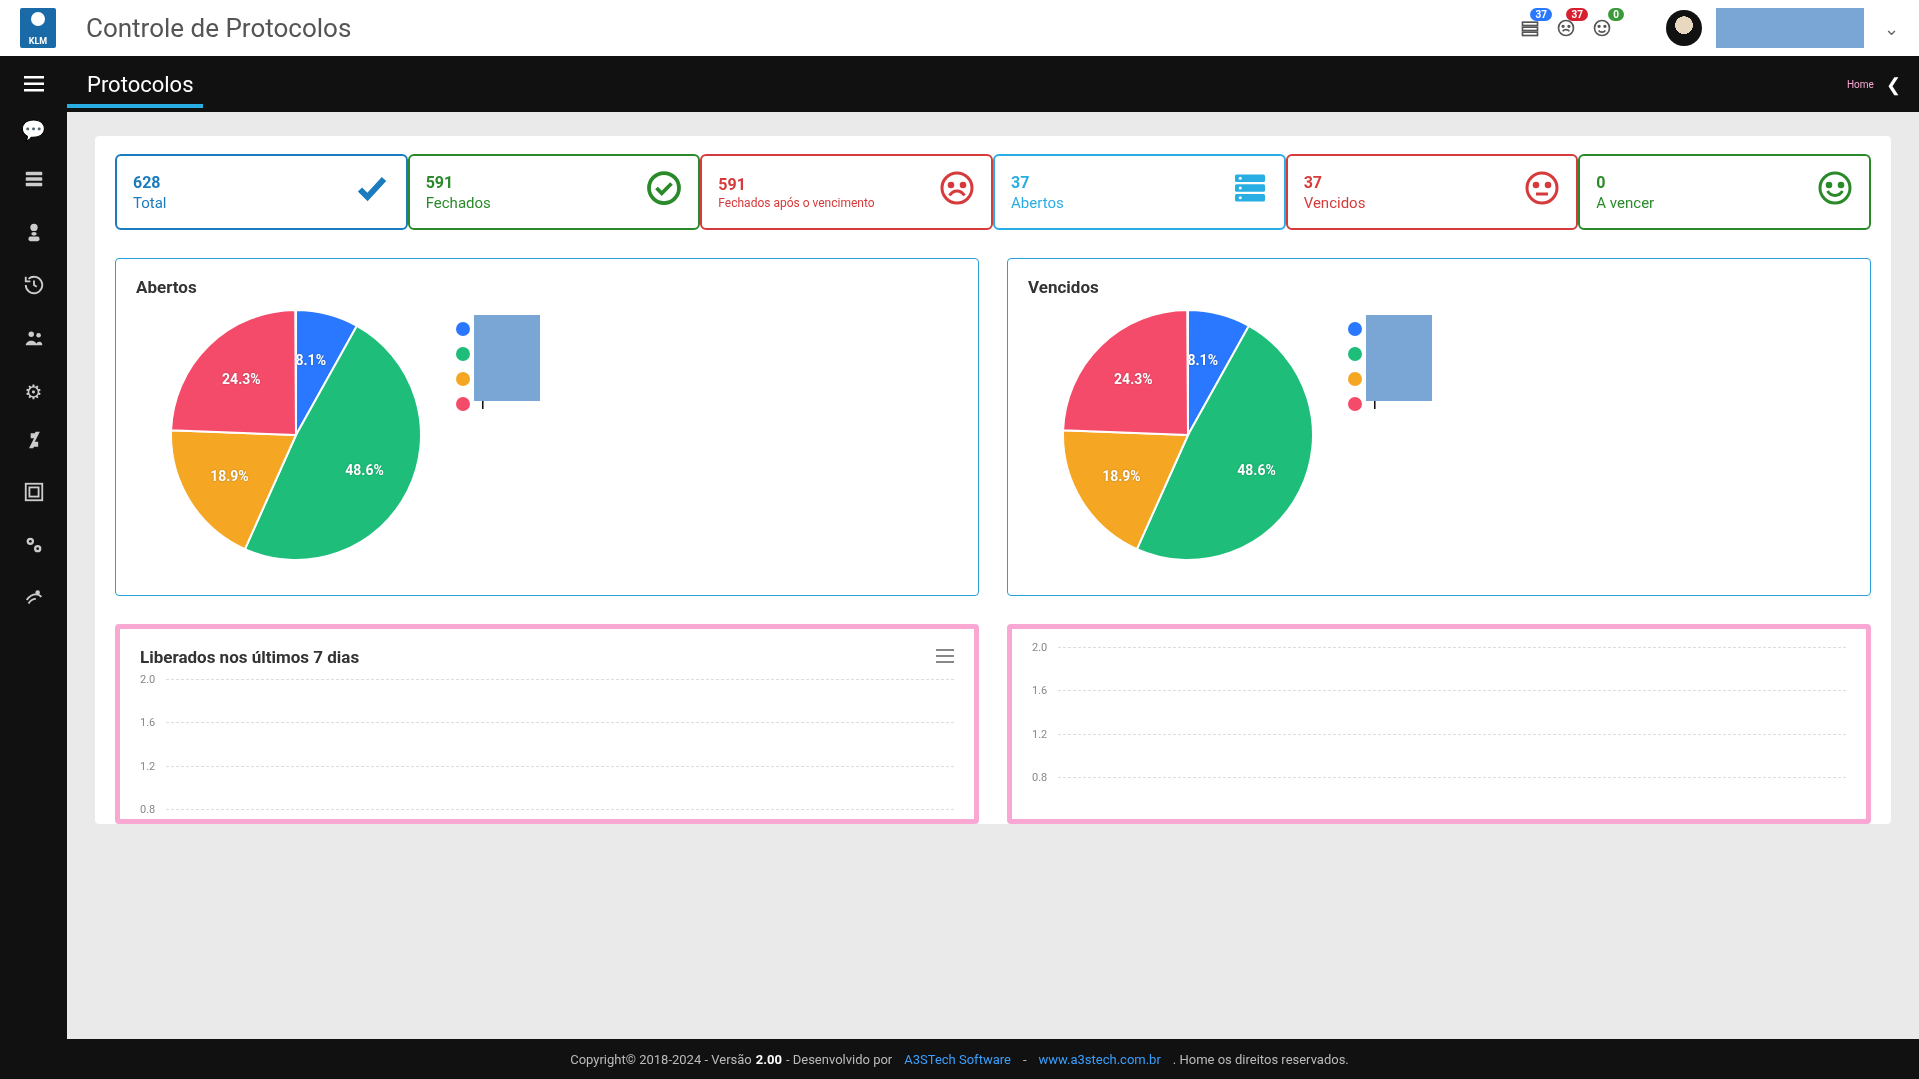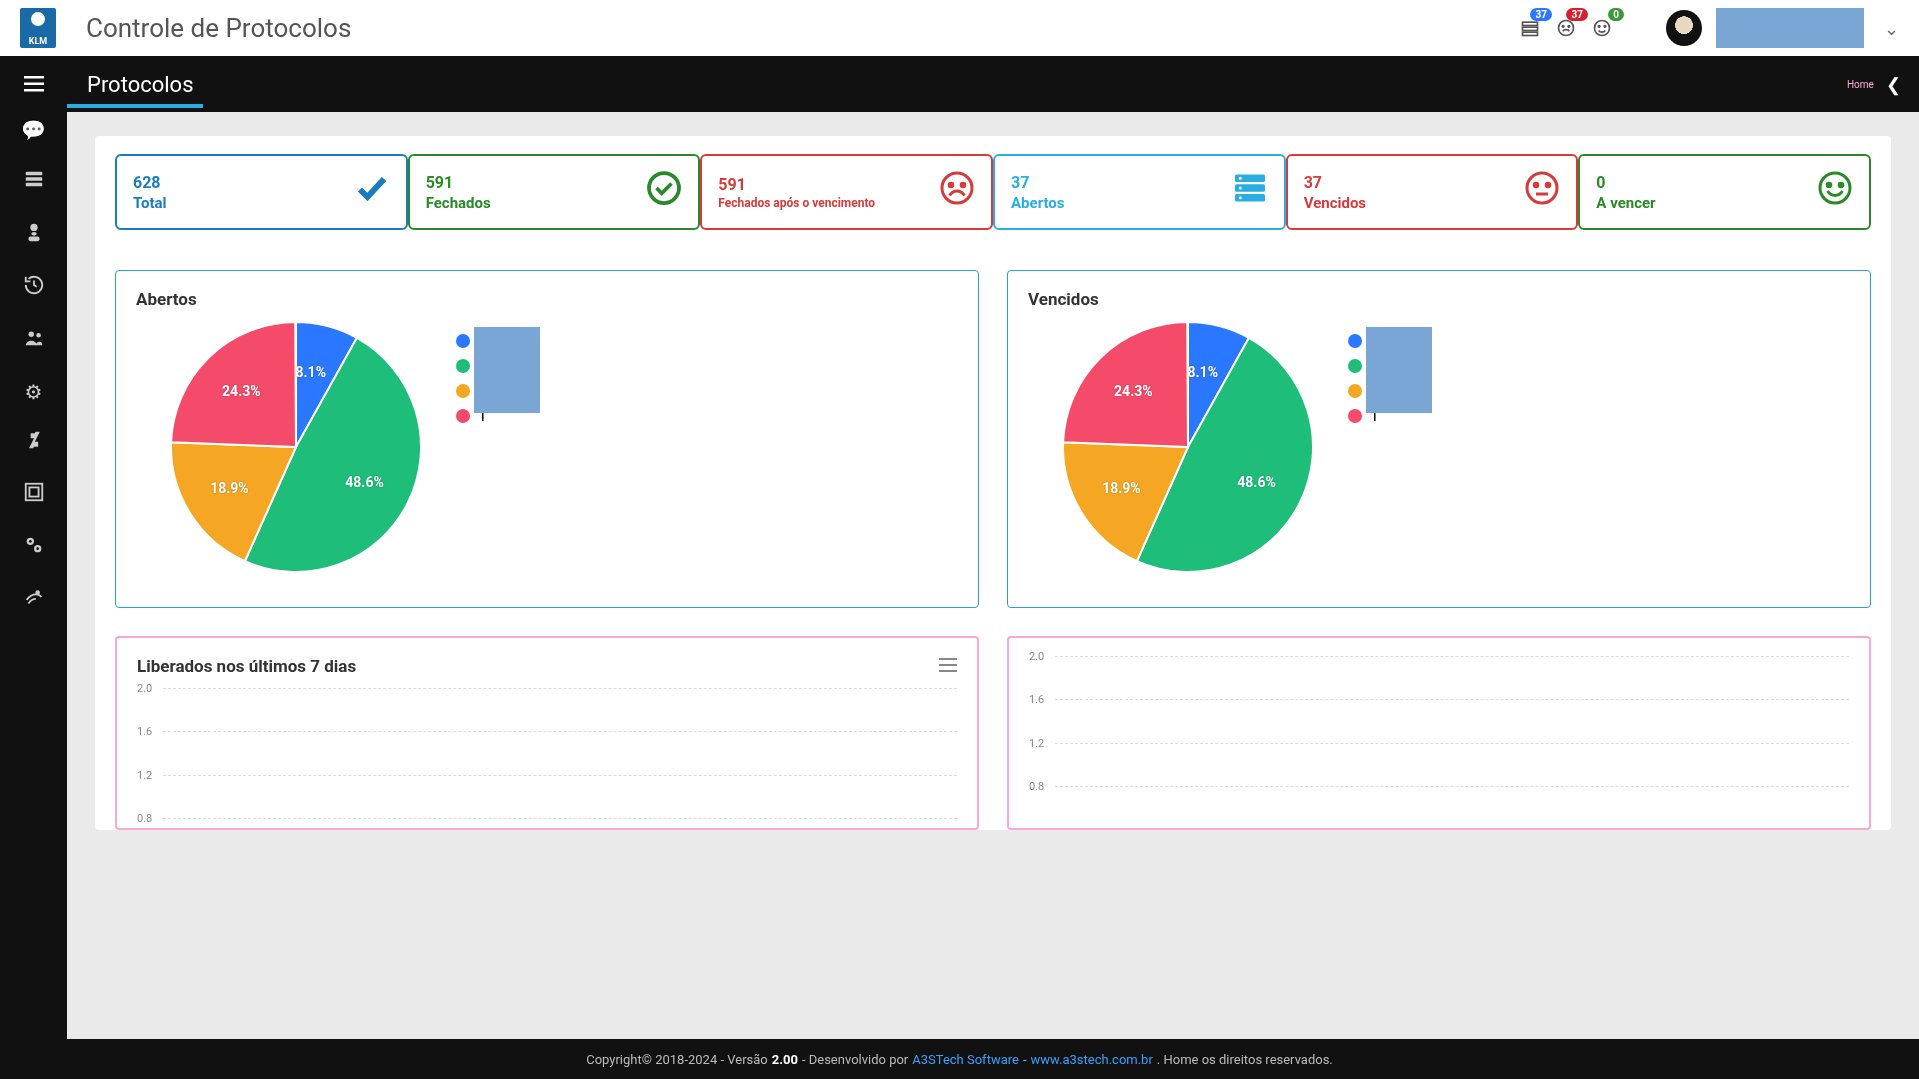--- a/index.html
+++ b/index.html
@@ -24,51 +24,51 @@
 .home-link { margin-left: auto; color: #f9a8d4; font-size: 10px; }
 .collapse-icon { margin: 0 18px 0 12px; color: #fff; font-size: 18px; }
 
 .sidebar { position: absolute; top: 104px; left: 0; width: 67px; bottom: 0; background: #111; display: flex; flex-direction: column; align-items: center; padding-top: 14px; gap: 26px; }
 .side-icon { color: #ccc; font-size: 20px; cursor: pointer; width: 100%; text-align: center; }
 .blue-tab-indicator { position: absolute; top: 104px; left: 67px; width: 136px; height: 4px; background: #29aee3; }
 
 .main { position: absolute; top: 108px; left: 67px; right: 0; bottom: 24px; overflow: auto; padding: 28px 28px 0 28px; }
 .card { background: #fff; border-radius: 4px; padding: 18px 20px 0 20px; }
 
-.stats-row { display: flex; margin-bottom: 40px; }
+.stats-row { display: flex; margin-bottom: 28px; }
 .stat-box { flex: 1; border: 2px solid; border-radius: 6px; padding: 14px 16px; display: flex; justify-content: space-between; align-items: center; min-height: 72px; }
 .stat-text .num { font-weight: 700; font-size: 16px; }
-.stat-text .lbl { font-weight: 700; font-size: 15px; margin-top: 2px; }
+.stat-text .lbl { font-weight: 400; font-size: 15px; margin-top: 2px; }
 .stat-text.small .lbl { font-size: 12px; }
 .stat-icon { font-size: 32px; }
 
 .charts-row { display: flex; gap: 28px; margin-bottom: 28px; }
 .chart-panel { flex: 1; border: 1px solid #29a0d8; border-radius: 4px; background: #fff; padding: 18px 20px 30px 20px; }
 .chart-title { font-weight: 700; font-size: 17px; color: #333; margin-bottom: 8px; }
 .chart-body { display: flex; align-items: flex-start; gap: 30px; }
 .pie-wrap { position: relative; width: 260px; height: 260px; margin-left: 30px; }
 .pie-svg { width: 260px; height: 260px; }
 .pct-label { position: absolute; color: #fff; font-weight: 700; font-size: 14px; text-shadow: 0 0 2px rgba(0,0,0,0.3); }
 .legend { margin-top: 14px; }
 .legend-row { display: flex; align-items: center; gap: 8px; margin-bottom: 6px; }
 .legend-dot { width: 14px; height: 14px; border-radius: 50%; }
 .legend-mask { width: 66px; height: 86px; background: #7aa6d6; margin-top: -2px; }
 
 .line-row { display: flex; gap: 28px; }
-.line-panel { flex: 1; border: 2px solid #f9a8d4; border-radius: 4px; background: #fff; padding: 18px 20px 10px 20px; }
+.line-panel { flex: 1; border: 5px solid #f9a8d4; border-radius: 4px; background: #fff; padding: 18px 20px 10px 20px; }
 .line-head { display: flex; justify-content: space-between; align-items: center; margin-bottom: 12px; }
 .line-title { font-weight: 700; font-size: 17px; color: #333; }
 .line-menu { color: #888; cursor: pointer; }
 .yaxis { position: relative; height: 130px; margin-left: 26px; }
 .ytick { position: absolute; left: -26px; font-size: 11px; color: #888; transform: translateY(-50%); }
 .ygrid { position: absolute; left: 0; right: 0; border-top: 1px dashed #ddd; }
 
 .footer { position: absolute; bottom: 0; left: 0; right: 0; height: 40px; background: #111; color: #bbb; font-size: 13px; display: flex; align-items: center; justify-content: center; }
 .footer .strong { color: #fff; font-weight: 700; margin: 8px 4px; }
-.footer a { color: #3aa0ff; text-decoration: none; margin: 0 4px; }
+.footer a { color: #3aa0ff; text-decoration: none; margin: 0 12px; }
 
 svg.inline-icon { width: 20px; height: 20px; }
 </style>
 </head>
 <body>
 
 <div class="topbar">
   <div class="logo">KLM</div>
   <div class="app-title">Controle de Protocolos</div>
   <div class="topbar-right">

